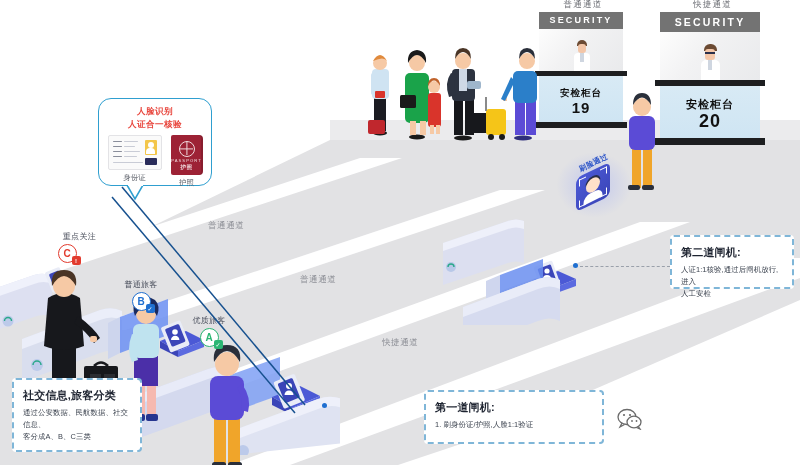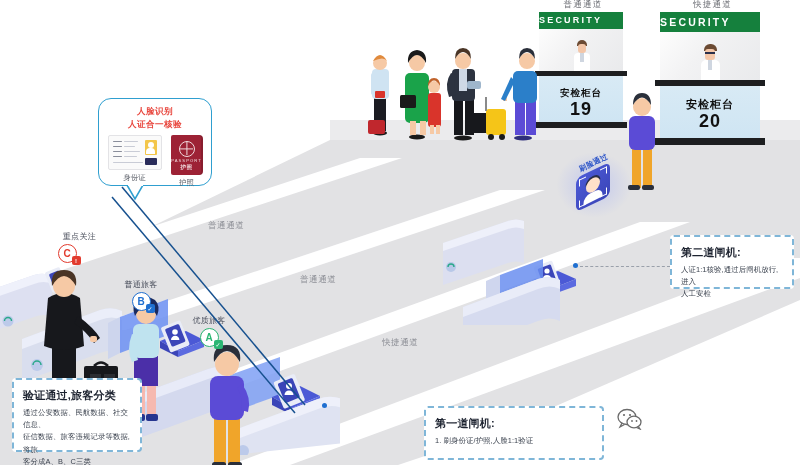--- a/index.html
+++ b/index.html
@@ -14,34 +14,34 @@
   .floor{position:absolute;left:0;top:0;width:800px;height:465px;}
 
   .lane-label{
     position:absolute;color:#8d8f96;font-size:8.5px;letter-spacing:.6px;
     white-space:nowrap;
   }
 
   
   .booth{position:absolute;}
   .booth .sign{
-    background:#15803d;color:#ffffff;
+    background:#737373;color:#ffffff;text-align:center;
     font-size:9px;letter-spacing:2.2px;font-weight:600;
   }
   .booth .glass{
     background:linear-gradient(130deg,#fdfdfd 0%,#f2f2f3 42%,#e9eaec 100%);
     position:relative;overflow:hidden;
   }
   .booth .ledge{background:#1d1e20;}
   .booth .counter{
     background:linear-gradient(180deg,#d8eaf5 0%,#cfe5f3 100%);
     color:#111;text-align:center;
   }
   .booth .counter .ct{font-size:9.5px;font-weight:700;letter-spacing:1px;}
-  .booth .counter .cn{font-size:18px;font-weight:700;letter-spacing:1px;line-height:1.1;}
+  .booth .counter .cn{font-size:15px;font-weight:700;letter-spacing:1px;line-height:1.1;}
   .booth .base{background:#1d1e20;}
   .booth-top-label{
     position:absolute;color:#6f7177;font-size:8.5px;letter-spacing:1.2px;
     width:100%;text-align:center;white-space:nowrap;
   }
   .clerk{position:absolute;}
 
   
   .bubble{
     position:absolute;background:#ffffff;border:1.6px solid #2f9fd0;
@@ -483,27 +483,26 @@
         <div class="doclabel">护照</div>
       </div>
     </div>
     <svg width="40" height="16" class="bubble-tail" style="left:26px;top:86px;">
       <path d="M2 0 L10 14 L18 0 Z" fill="#ffffff" stroke="#2f9fd0" stroke-width="1.6"></path>
       <rect x="3" y="-3" width="15" height="4" fill="#ffffff"></rect>
     </svg>
   </div>
 
   <div class="infobox" style="left:12px;top:378px;width:130px;height:74px;">
-    <div class="ititle">验证通过,旅客分类</div>
+    <div class="ititle">社交信息,旅客分类</div>
     <div class="iline">通过公安数据、民航数据、社交信息、</div>
-    <div class="iline">征信数据、旅客违规记录等数据,将旅</div>
     <div class="iline">客分成A、B、C三类</div>
   </div>
 
-  <div class="infobox" style="left:424px;top:406px;width:180px;height:54px;">
+  <div class="infobox" style="left:424px;top:390px;width:180px;height:54px;">
     <div class="ititle">第一道闸机:</div>
     <div class="iline">1. 刷身份证/护照,人脸1:1验证</div>
   </div>
 
   <div class="infobox" style="left:670px;top:235px;width:124px;height:54px;">
     <div class="ititle">第二道闸机:</div>
     <div class="iline">人证1:1核验,通过后闸机放行,进入</div>
     <div class="iline">人工安检</div>
   </div>
 

